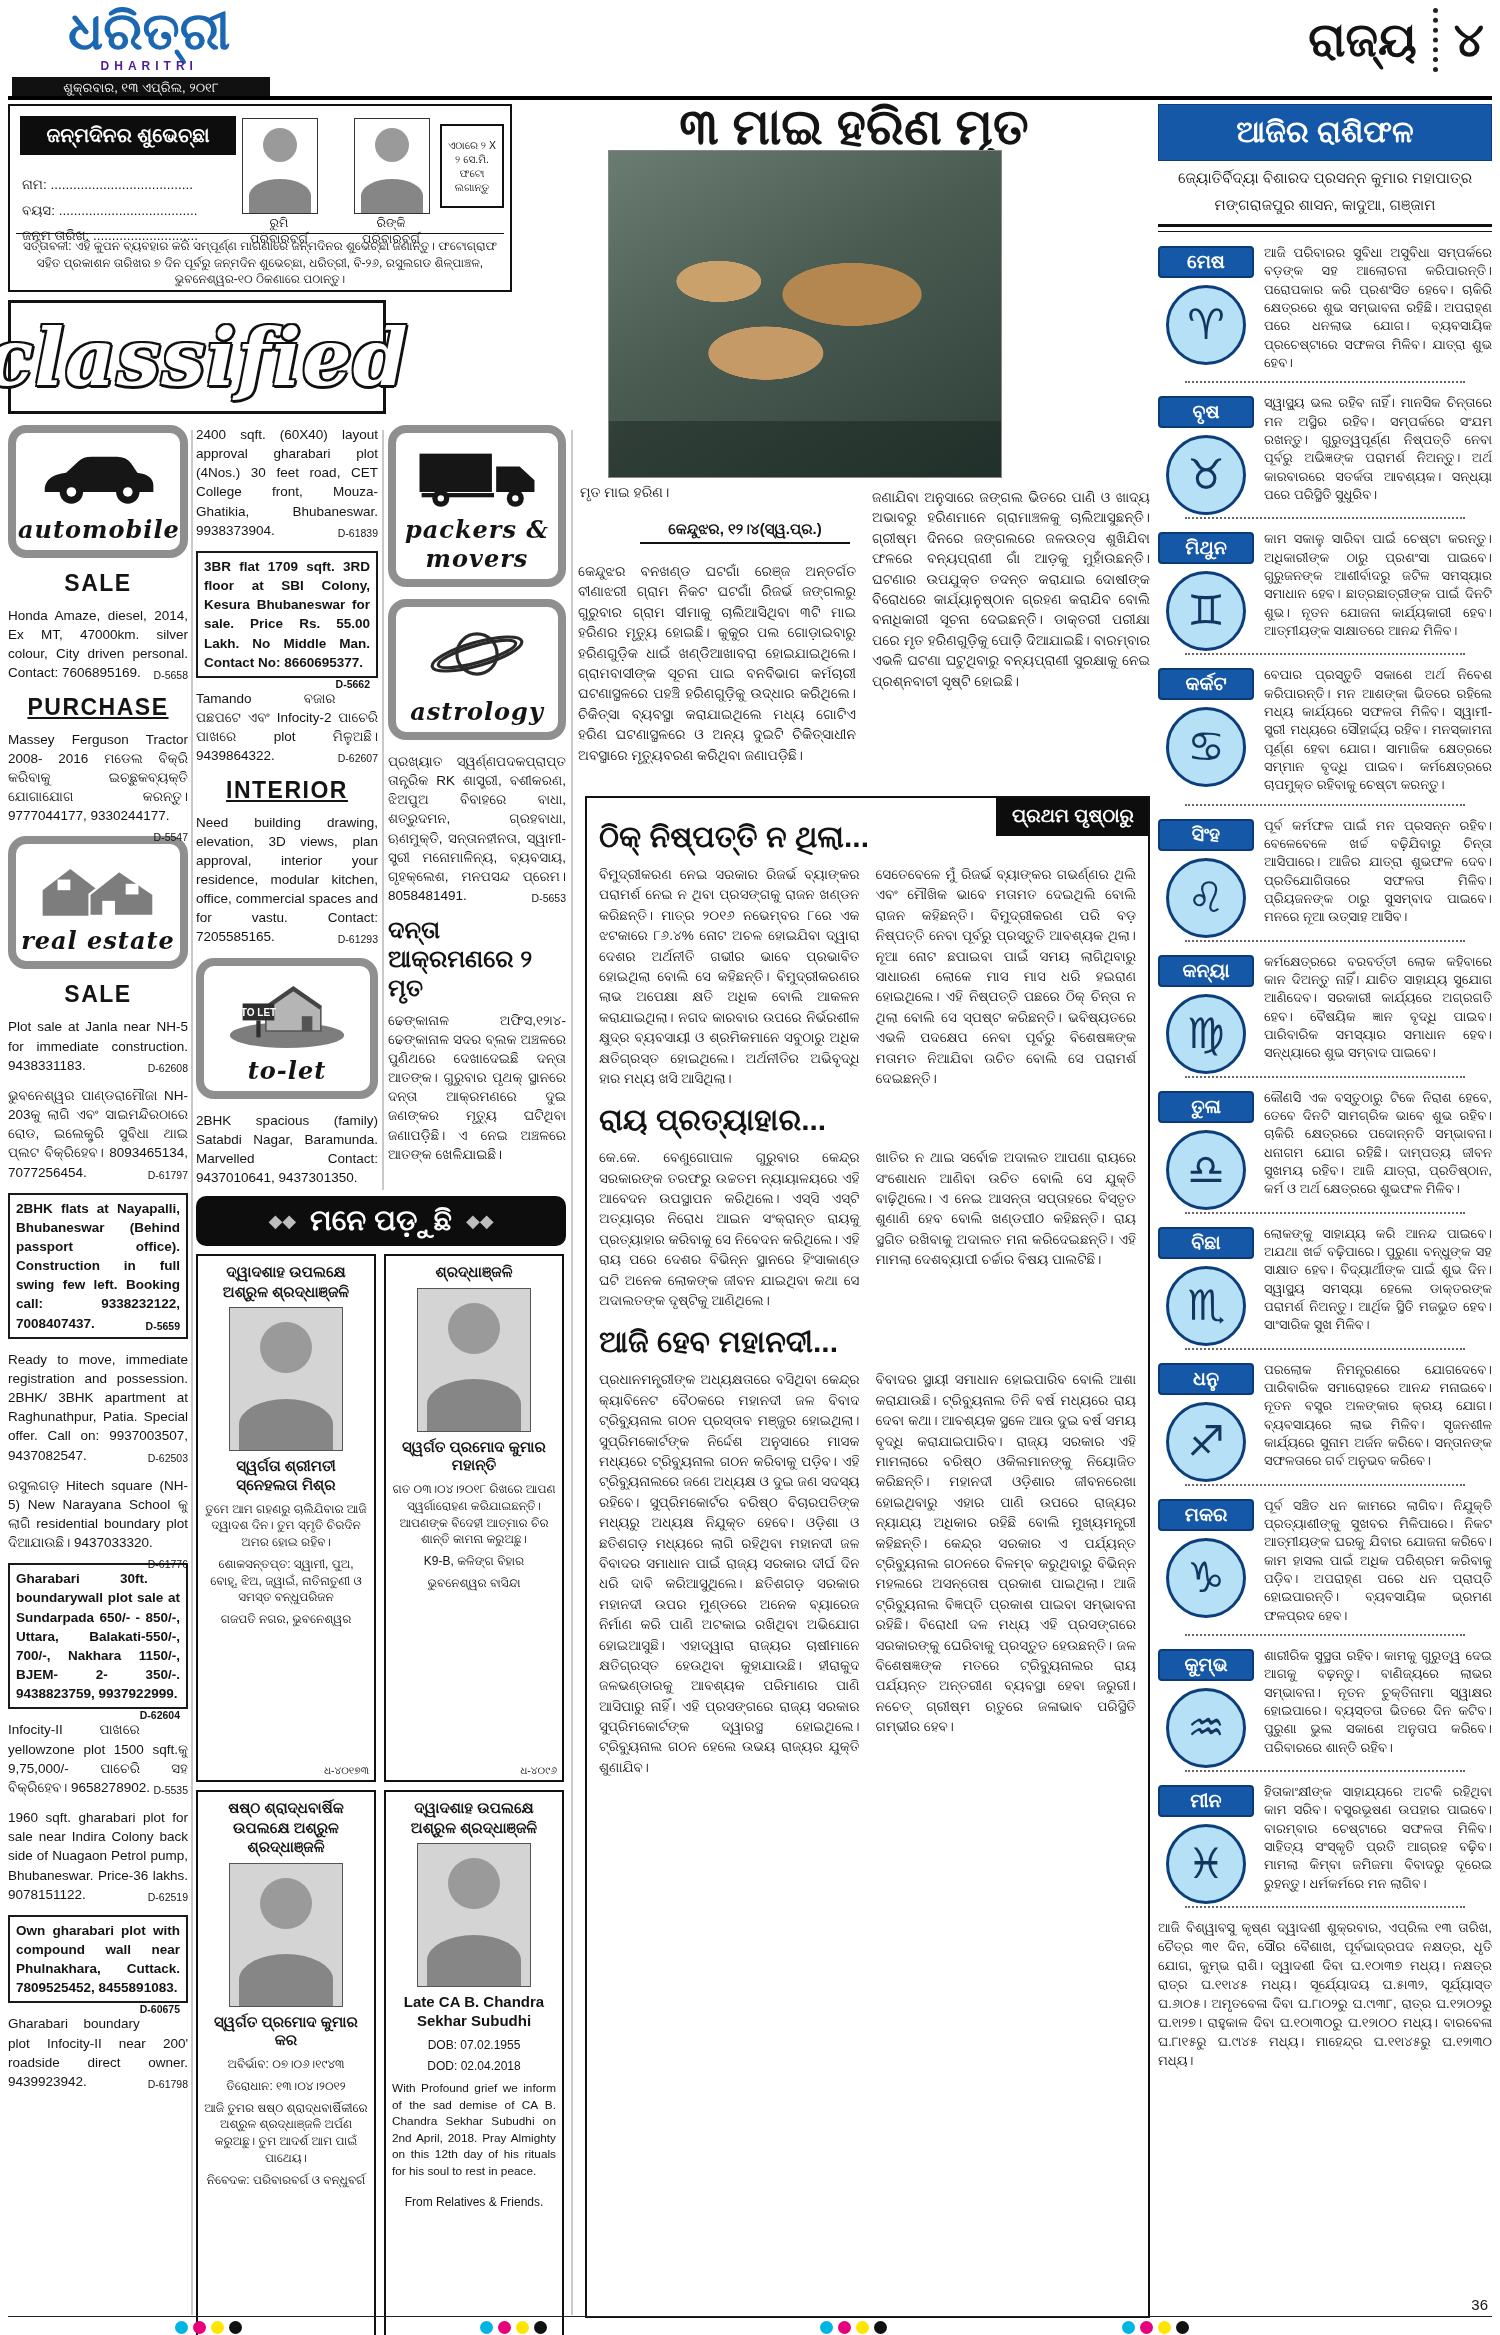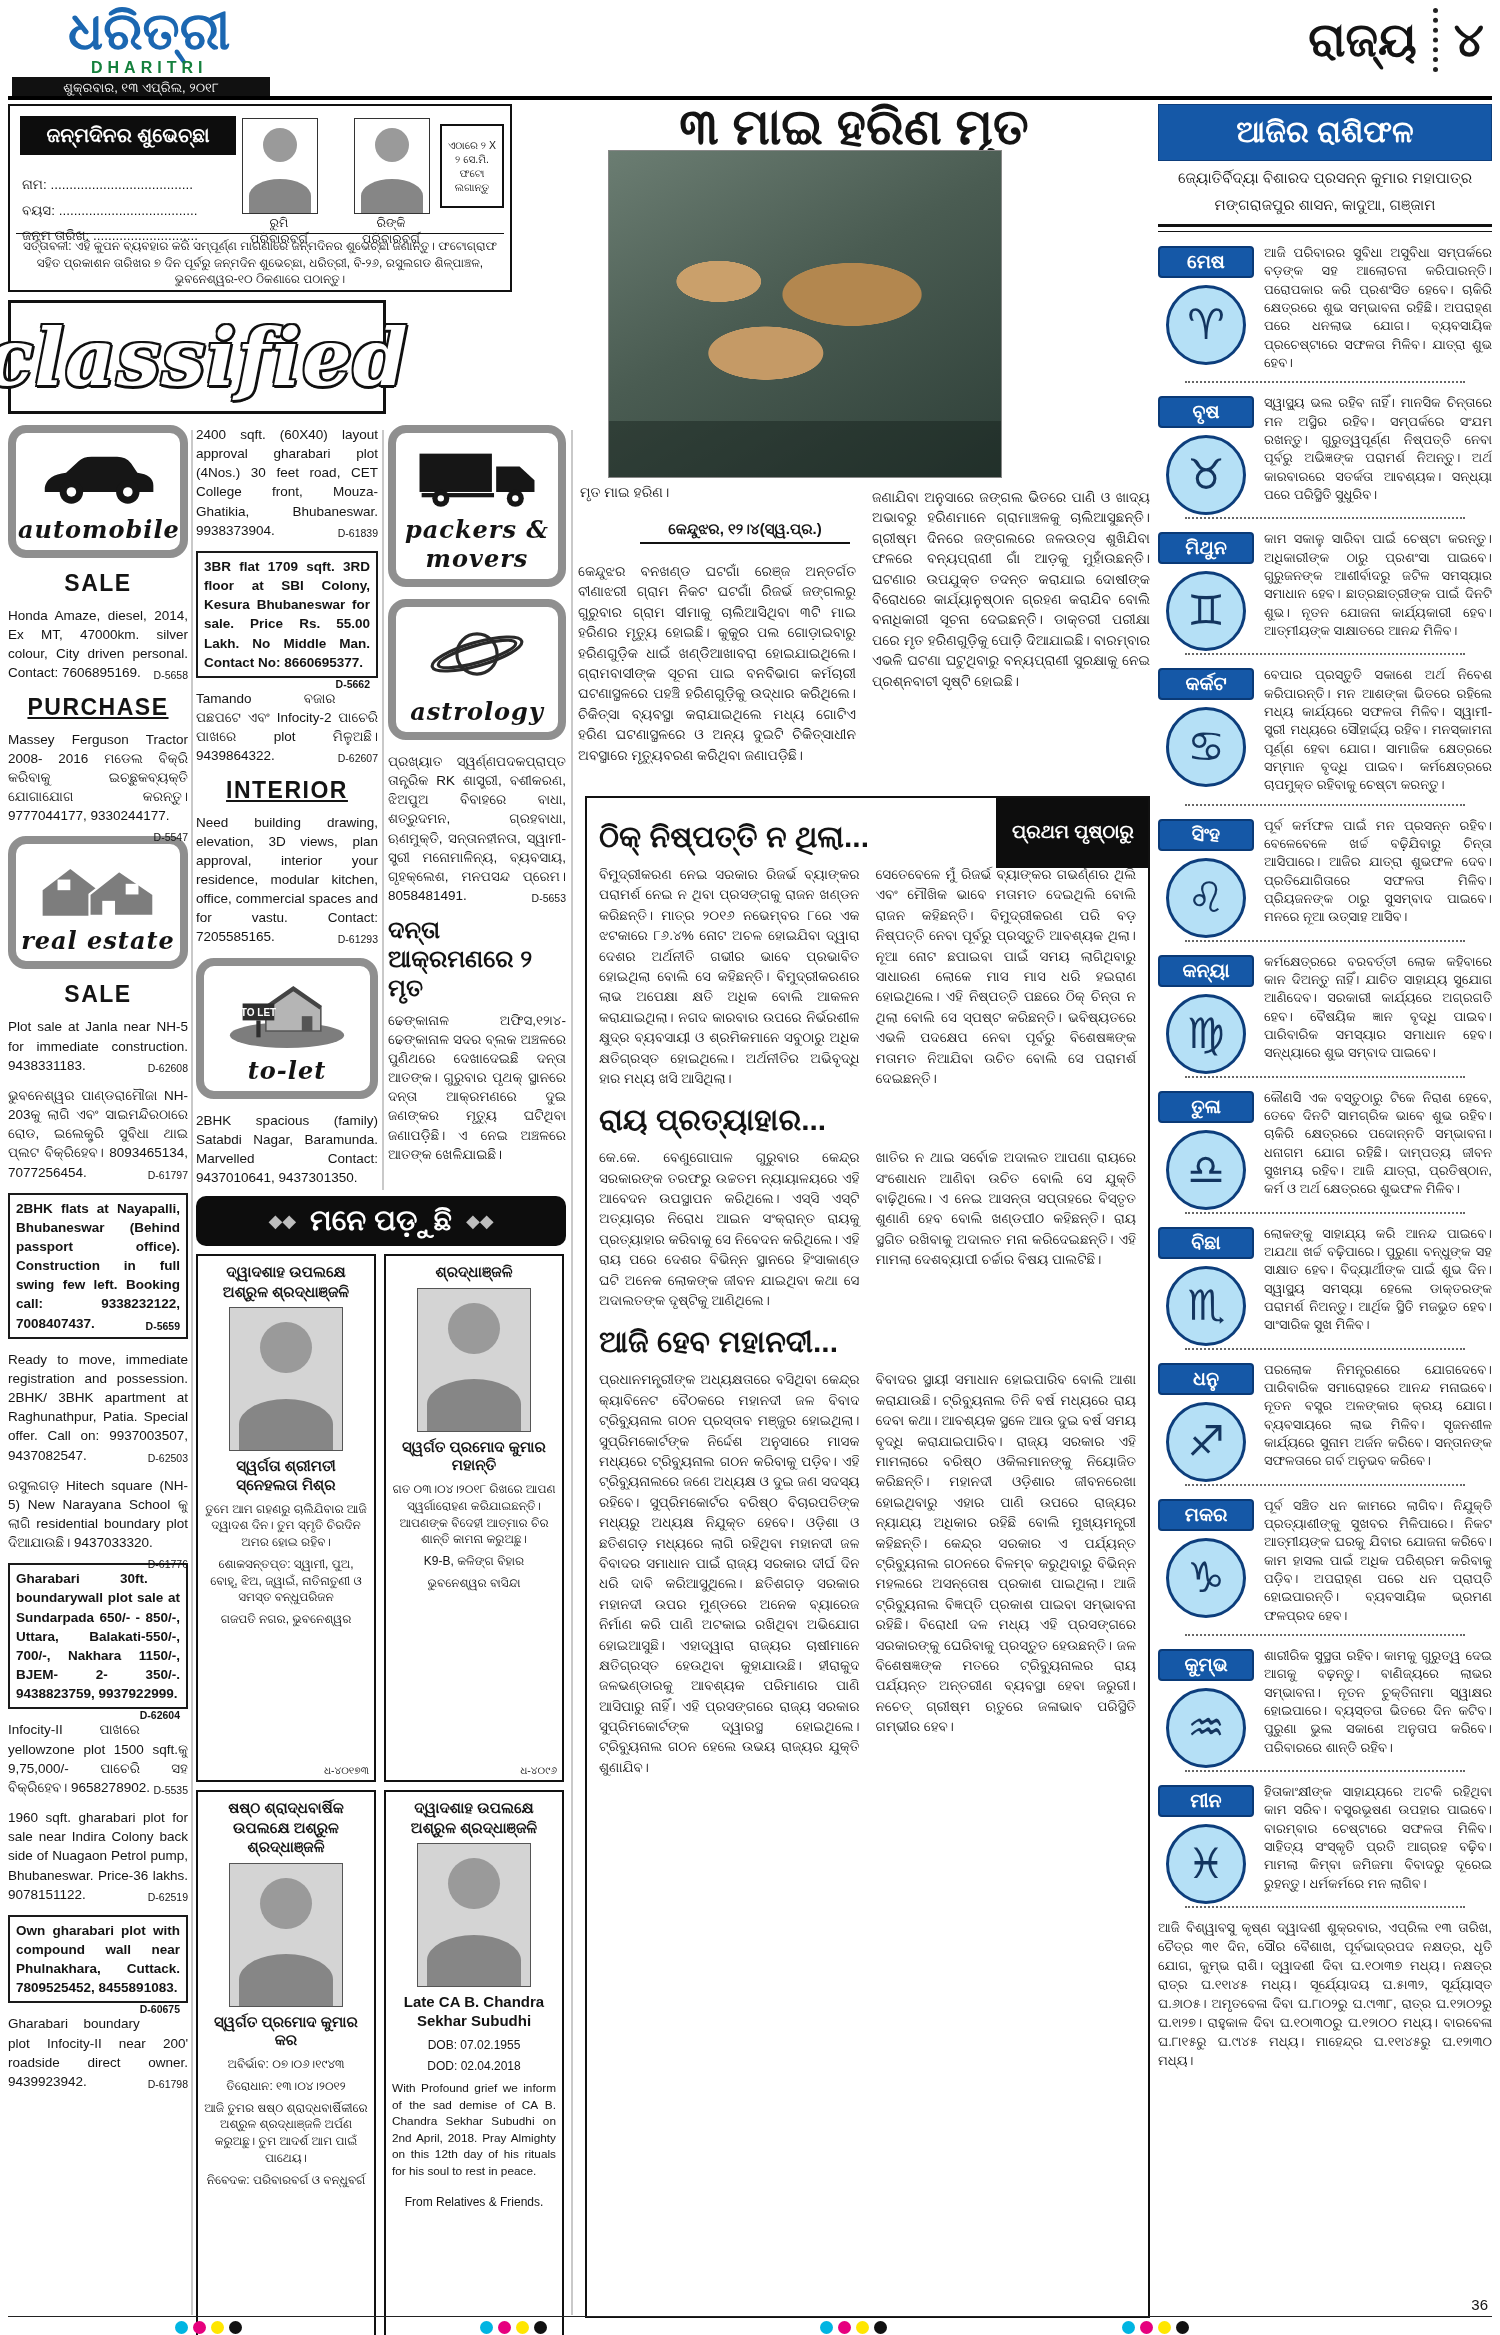--- a/index.html
+++ b/index.html
@@ -2,21 +2,21 @@
 <html><head>
 <meta charset="utf-8">
 <style>
   html,body{margin:0;padding:0;background:#e8e8e8;}
   .page{position:relative;width:1500px;height:2335px;background:#fff;margin:0 auto;
         font-family:"Liberation Sans","DejaVu Sans",sans-serif;color:#141414;overflow:hidden;}
   .jus{text-align:justify;}
   
   .masthead{position:absolute;left:68px;top:4px;text-align:center;}
   .logo-odia{font-size:52px;font-weight:bold;color:#1b67b1;line-height:1.05;}
-  .logo-latin{font-size:16px;font-weight:bold;color:#15803d;letter-spacing:5px;}
+  .logo-latin{font-size:12px;font-weight:bold;color:#4c1d95;letter-spacing:5px;}
   .date-bar{position:absolute;left:12px;top:77px;width:258px;height:21px;background:#111;color:#fff;
             font-size:13px;line-height:21px;text-align:center;}
   .section-head{position:absolute;right:16px;top:8px;display:flex;align-items:center;}
   .section-name,.page-num-odia{font-size:47px;font-weight:bold;}
   .dotted-sep{height:64px;border-left:5px dotted #222;margin:0 16px;}
   .header-rule{position:absolute;left:8px;right:8px;top:96px;border-top:4px solid #000;}
   
   .bday{position:absolute;left:8px;top:104px;width:504px;height:188px;border:2px solid #111;box-sizing:border-box;}
   .bday-title{position:absolute;left:10px;top:10px;width:212px;background:#0d0d0d;color:#fff;
               font-size:20px;font-weight:bold;text-align:center;padding:8px 2px;}
@@ -78,21 +78,21 @@
   .deer-floor{position:absolute;left:0;right:0;bottom:0;height:56px;background:rgba(20,30,26,.45);}
   .news-caption{position:absolute;left:580px;top:484px;width:300px;font-size:14px;}
   .news-dateline{position:absolute;left:640px;top:520px;width:210px;text-align:center;font-size:15px;font-weight:bold;
                  border-bottom:2px solid #111;padding-bottom:4px;}
   .news-col1{position:absolute;left:578px;top:562px;width:278px;height:228px;font-size:13.8px;line-height:1.48;overflow:hidden;}
   .news-col2{position:absolute;left:872px;top:488px;width:278px;height:302px;font-size:13.8px;line-height:1.48;overflow:hidden;}
   
   .jumpbox{position:absolute;left:585px;top:796px;width:565px;height:1522px;border:2px solid #111;
            box-sizing:border-box;padding:16px 12px 8px;overflow:hidden;}
   .jump-tab{position:absolute;top:-2px;right:-2px;background:#0d0d0d;color:#fff;
-            padding:25px 16px;font-size:19px;font-weight:bold;}
+            padding:9px 16px;font-size:19px;font-weight:bold;}
   .story-head{font-size:30px;font-weight:bold;margin:6px 0 10px;}
   .twocol{column-count:2;column-gap:16px;font-size:13.6px;line-height:1.5;text-align:justify;margin-bottom:14px;}
   .twocol p{margin:0;}
   
   .horo{position:absolute;left:1158px;top:104px;width:334px;height:2212px;overflow:hidden;}
   .h-title{background:#1558a7;border:1px solid #0d3e7c;color:#fff;text-align:center;
            font-size:30px;font-weight:bold;padding:10px 0;}
   .h-credit{font-size:15px;text-align:center;margin-top:7px;line-height:1.3;}
   .dbl-rule{margin:10px 0 12px;border-top:3.5px solid #111;border-bottom:1.5px solid #111;height:4px;}
   .sign{margin-bottom:2px;}

